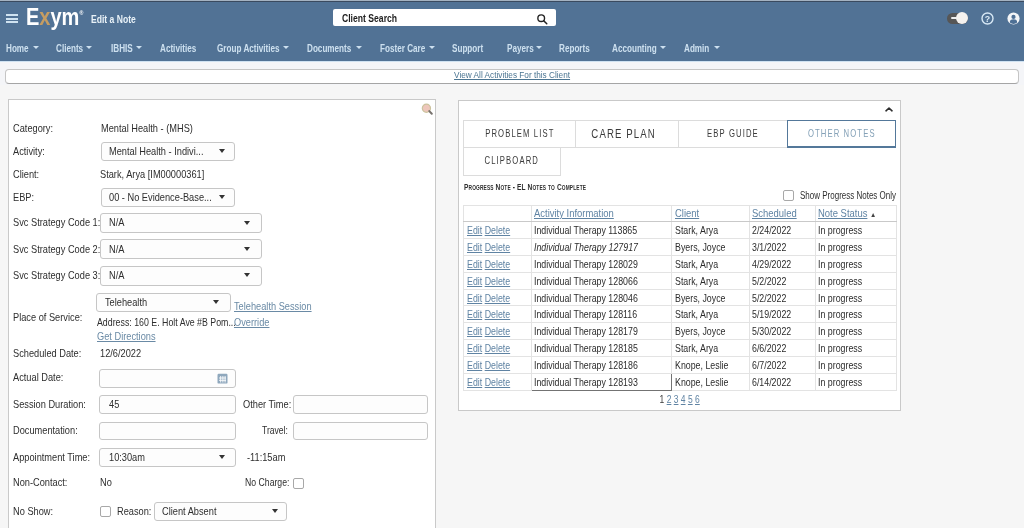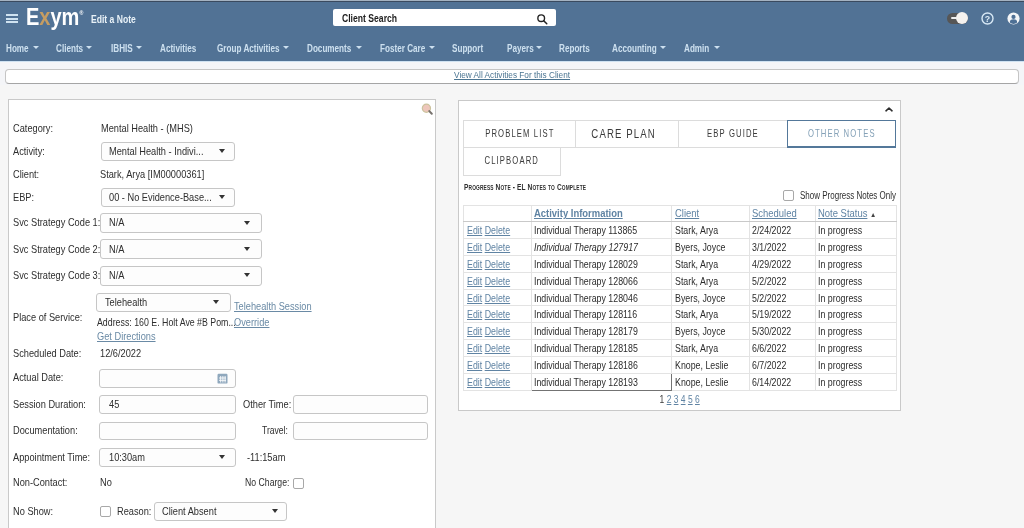--- a/index.html
+++ b/index.html
@@ -189,21 +189,21 @@
     <colgroup>
         <col style="width:67.5px">
         <col style="width:140.5px">
         <col style="width:78px">
         <col style="width:65.5px">
         <col style="width:81.5px">
       </colgroup>
     <tbody>
         <tr style="height:16.5px">
       <th style="border:1px solid #e3e3e3;border-bottom:1px solid #c9c9c9"></th>
-      <th style="border:1px solid #e3e3e3;border-bottom:1px solid #c9c9c9;text-align:left;padding:0 0 0 2.5px;font-weight:bold"><span class="sc" style="transform:scaleX(.9)"><span style="color:#5f83a3;text-decoration:underline">Activity Information</span></span></th>
+      <th style="border:1px solid #e3e3e3;border-bottom:1px solid #c9c9c9;text-align:left;padding:0 0 0 2.5px;font-weight:normal"><span class="sc" style="transform:scaleX(.9)"><span style="color:#5f83a3;text-decoration:underline">Activity Information</span></span></th>
       <th style="border:1px solid #e3e3e3;border-bottom:1px solid #c9c9c9;text-align:left;padding:0 0 0 2.5px;font-weight:normal"><span class="sc" style="transform:scaleX(.9)"><span style="color:#5f83a3;text-decoration:underline">Client</span></span></th>
       <th style="border:1px solid #e3e3e3;border-bottom:1px solid #c9c9c9;text-align:left;padding:0 0 0 2px;font-weight:normal"><span class="sc" style="transform:scaleX(.9)"><span style="color:#5f83a3;text-decoration:underline">Scheduled</span></span></th>
       <th style="border:1px solid #e3e3e3;border-bottom:1px solid #c9c9c9;text-align:left;padding:0 0 0 2.5px;font-weight:normal"><span class="sc" style="transform:scaleX(.9)"><span style="color:#5f83a3;text-decoration:underline">Note Status</span> <span style="font-size:7px;color:#444">▲</span></span></th>
     </tr>
     <tr style="height:16.9px">
       <td style="border:1px solid #e3e3e3;padding:0 0 0 2.5px;"><span class="sc"><span style="color:#5f83a3;text-decoration:underline">Edit</span> <span style="color:#5f83a3;text-decoration:underline">Delete</span></span></td>
       <td style="border:1px solid #e3e3e3;padding:0 0 0 2.5px;"><span class="sc">Individual Therapy 113865</span></td>
       <td style="border:1px solid #e3e3e3;padding:0 0 0 2.5px;"><span class="sc">Stark, Arya</span></td>
       <td style="border:1px solid #e3e3e3;padding:0 0 0 2px;"><span class="sc">2/24/2022</span></td>
       <td style="border:1px solid #e3e3e3;padding:0 0 0 2.5px;"><span class="sc">In progress</span></td>

